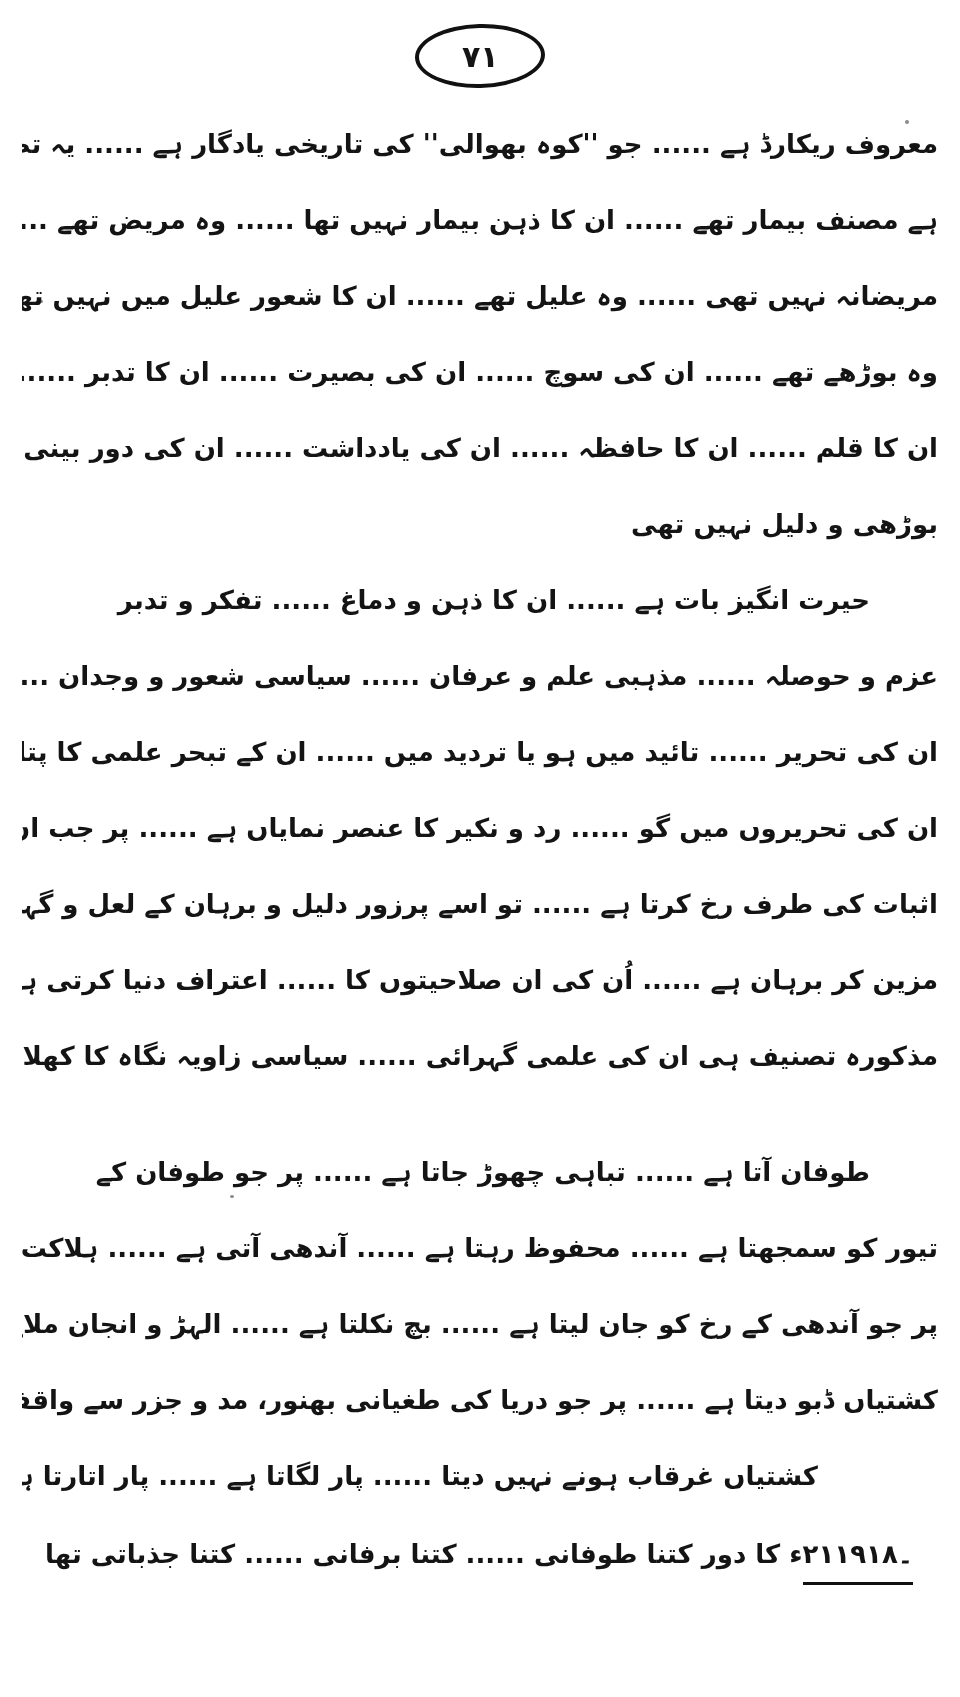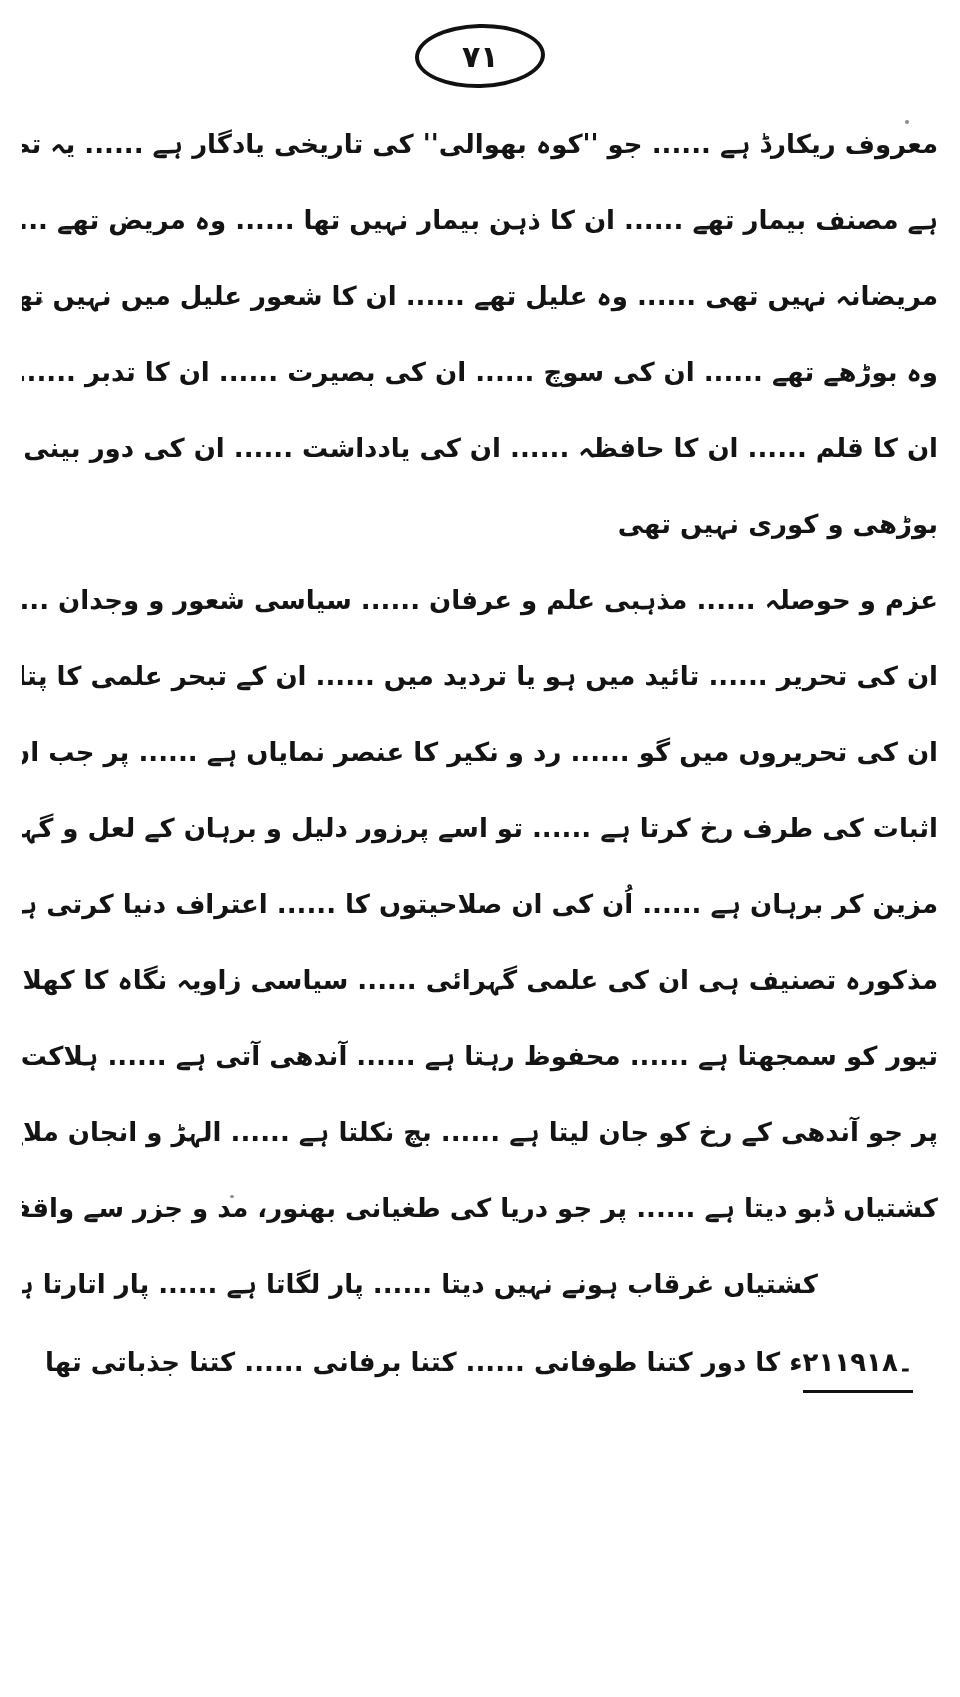--- a/index.html
+++ b/index.html
@@ -67,27 +67,29 @@
   <div class="ornament">
     <span dir="ltr">۷۱</span>
   </div>
 
   <div class="text-block">
     <div class="line full">معروف ریکارڈ ہے ...... جو ''کوہ بھوالی'' کی تاریخی یادگار ہے ...... یہ تصنیف بتاتی</div>
     <div class="line full">ہے مصنف بیمار تھے ...... ان کا ذہن بیمار نہیں تھا ...... وہ مریض تھے ...... ان کی فکر</div>
     <div class="line">مریضانہ نہیں تھی ...... وہ علیل تھے ...... ان کا شعور علیل میں نہیں تھا ......</div>
     <div class="line full">وہ بوڑھے تھے ...... ان کی سوچ ...... ان کی بصیرت ...... ان کا تدبر ...... ان کا تفکر</div>
     <div class="line full">ان کا قلم ...... ان کا حافظہ ...... ان کی یادداشت ...... ان کی دور بینی و دور اندیشی</div>
-    <div class="line">بوڑھی و کوری نہیں تھی</div>
+    <div class="line">بوڑھی و دلیل نہیں تھی</div>
+    <div class="line indent1">حیرت انگیز بات ہے ...... ان کا ذہن و دماغ ...... تفکر و تدبر</div>
     <div class="line full">عزم و حوصلہ ...... مذہبی علم و عرفان ...... سیاسی شعور و وجدان ...... کبھی ضعیف</div>
     <div class="line full">ان کی تحریر ...... تائید میں ہو یا تردید میں ...... ان کے تبحر علمی کا پتا دیتی ہے</div>
     <div class="line full">ان کی تحریروں میں گو ...... رد و نکیر کا عنصر نمایاں ہے ...... پر جب ان کا قلم</div>
     <div class="line full">اثبات کی طرف رخ کرتا ہے ...... تو اسے پرزور دلیل و برہان کے لعل و گہر سے</div>
     <div class="line">مزین کر برہان ہے ...... اُن کی ان صلاحیتوں کا ...... اعتراف دنیا کرتی ہے</div>
     <div class="line">مذکورہ تصنیف ہی ان کی علمی گہرائی ...... سیاسی زاویہ نگاہ کا کھلا ثبوت ہے ......</div>
+    <div class="line indent1 para-gap">طوفان آتا ہے ...... تباہی چھوڑ جاتا ہے ...... پر جو طوفان کے</div>
     <div class="line full">تیور کو سمجھتا ہے ...... محفوظ رہتا ہے ...... آندھی آتی ہے ...... ہلاکت پھیلاتی ہے</div>
     <div class="line full">پر جو آندھی کے رخ کو جان لیتا ہے ...... بچ نکلتا ہے ...... الہڑ و انجان ملاح</div>
     <div class="line full">کشتیاں ڈبو دیتا ہے ...... پر جو دریا کی طغیانی بھنور، مد و جزر سے واقفیت رکھتا ہے</div>
     <div class="line indent2">کشتیاں غرقاب ہونے نہیں دیتا ...... پار لگاتا ہے ...... پار اتارتا ہے</div>
 
     <div class="line last-line">
       <span class="year" dir="ltr">۲۱۔۱۹۱۸</span><span>ء کا دور کتنا طوفانی ...... کتنا برفانی ...... کتنا جذباتی تھا</span>
     </div>
   </div>
 

